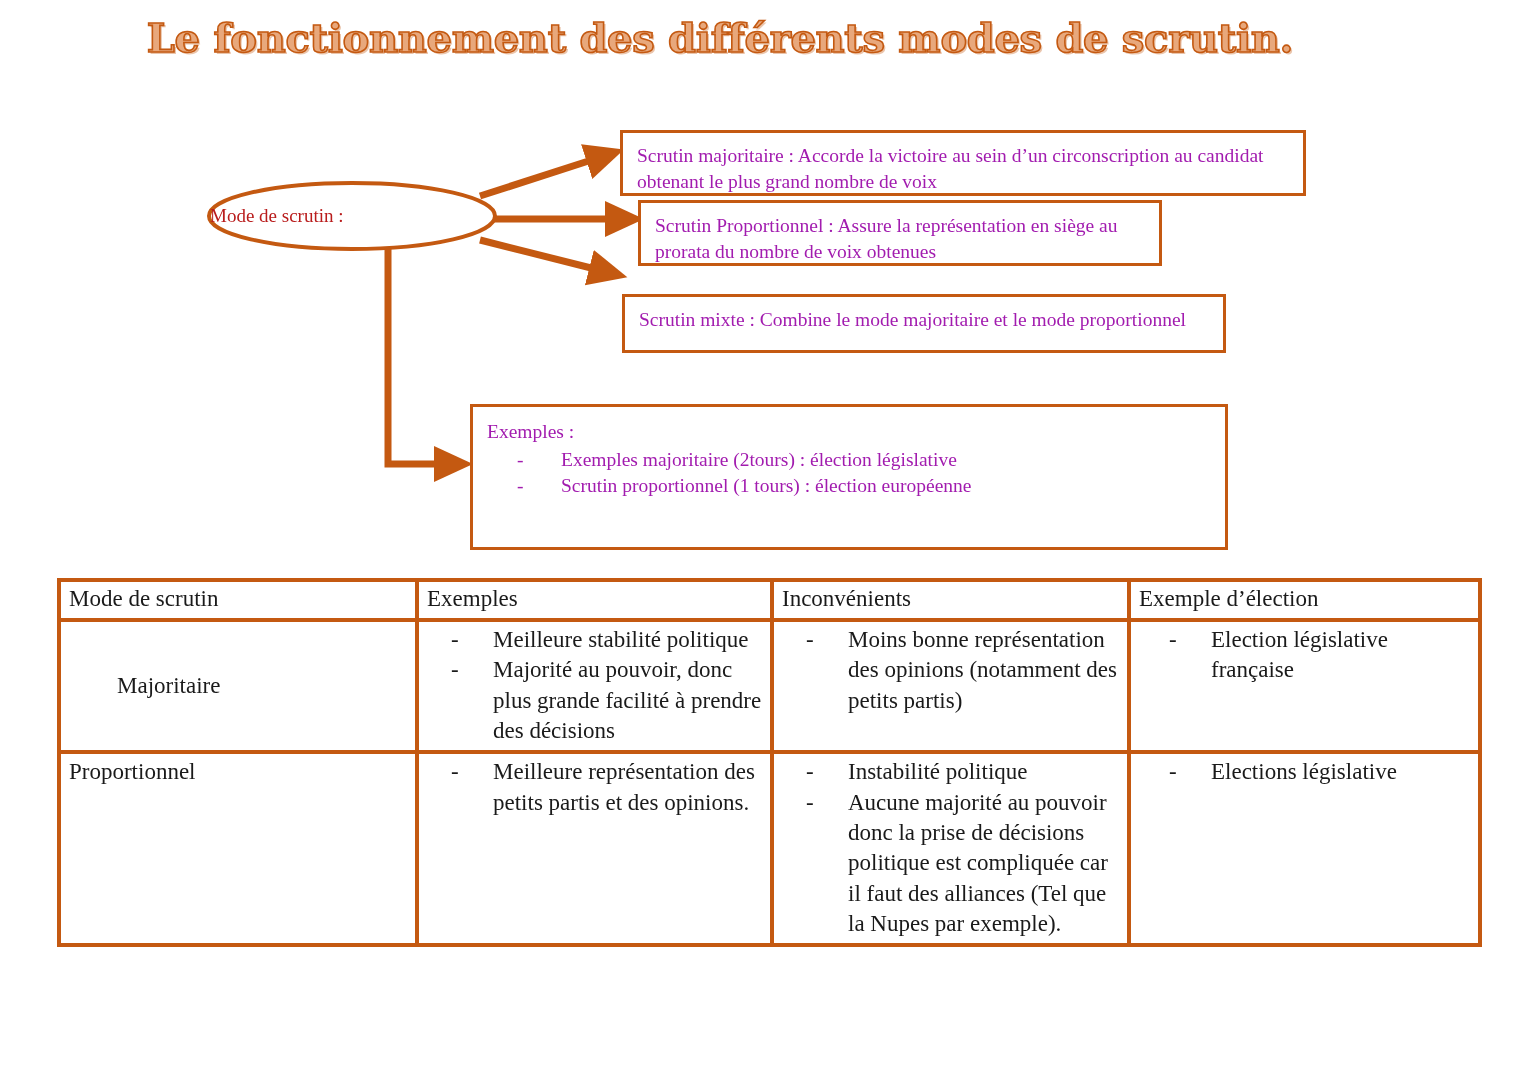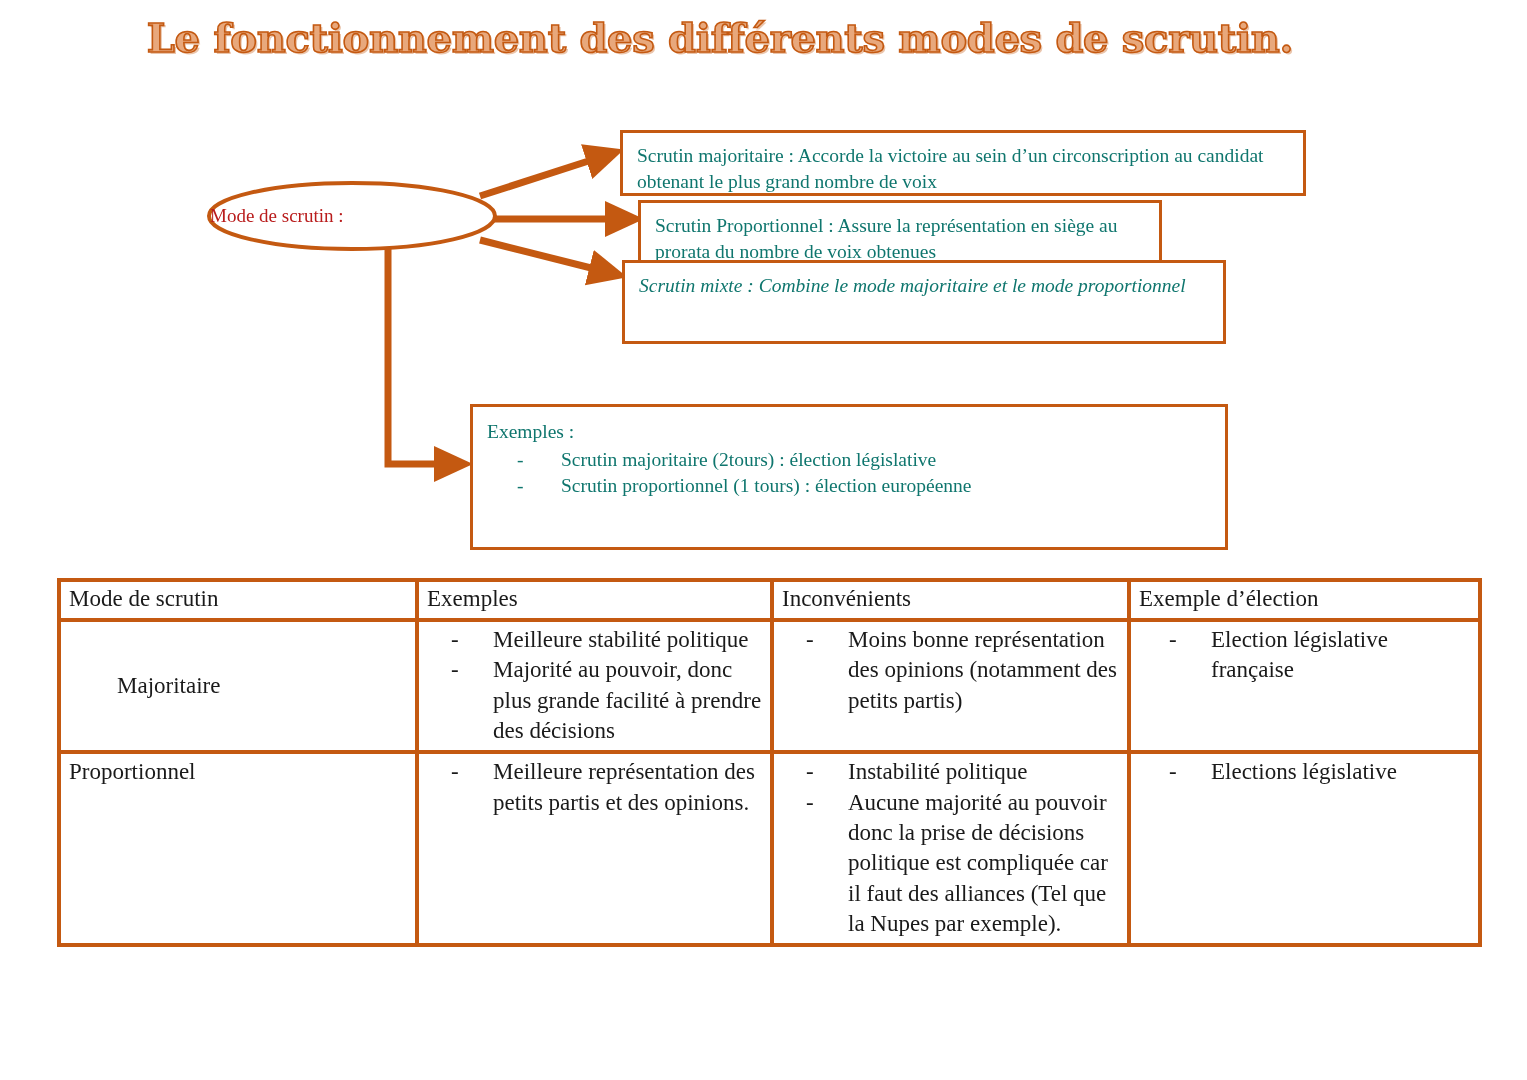--- a/index.html
+++ b/index.html
@@ -53,28 +53,28 @@
     color: #b91c1c;
     pointer-events: none;
   }
 
   
   .callout {
     position: absolute;
     box-sizing: border-box;
     background: #ffffff;
     border: 3px solid #C45911;
-    color: #0f766e;
+    color: #a21caf;
     font-size: 19.5px;
     line-height: 1.33;
     padding: 10px 13px 8px 14px;
   }
   .callout-1 { left: 620px; top: 130px;  width: 686px; height: 66px; }
   .callout-2 { left: 638px; top: 200px;  width: 524px; height: 66px; }
-  .callout-3 { left: 622px; top: 260px;  width: 604px; height: 84px; font-style: italic; }
+  .callout-3 { left: 622px; top: 294px;  width: 604px; height: 59px; }
   .callout-examples {
     left: 470px; top: 404px; width: 758px; height: 146px;
     padding: 12px 14px;
   }
   .callout-examples .ex-title { font-size: 19.5px; }
   .callout-examples ul {
     list-style: none;
     margin: 2px 0 0 0;
     padding: 0 0 0 30px;
   }
@@ -173,21 +173,21 @@
 
 <div class="callout callout-1">Scrutin majoritaire : Accorde la victoire au sein d’un circonscription au candidat obtenant le plus grand nombre de voix</div>
 
 <div class="callout callout-2">Scrutin Proportionnel : Assure la représentation en siège au prorata du nombre de voix obtenues</div>
 
 <div class="callout callout-3">Scrutin mixte : Combine le mode majoritaire et le mode proportionnel</div>
 
 <div class="callout callout-examples">
   <div class="ex-title">Exemples :</div>
   <ul>
-    <li>Scrutin majoritaire (2tours) : élection législative</li>
+    <li>Exemples majoritaire (2tours) : élection législative</li>
     <li>Scrutin proportionnel (1 tours) : élection européenne</li>
   </ul>
 </div>
 
 <table class="scrutin-table">
   <colgroup>
     <col class="col-1">
       <col class="col-2">
       <col class="col-3">
       <col class="col-4">

